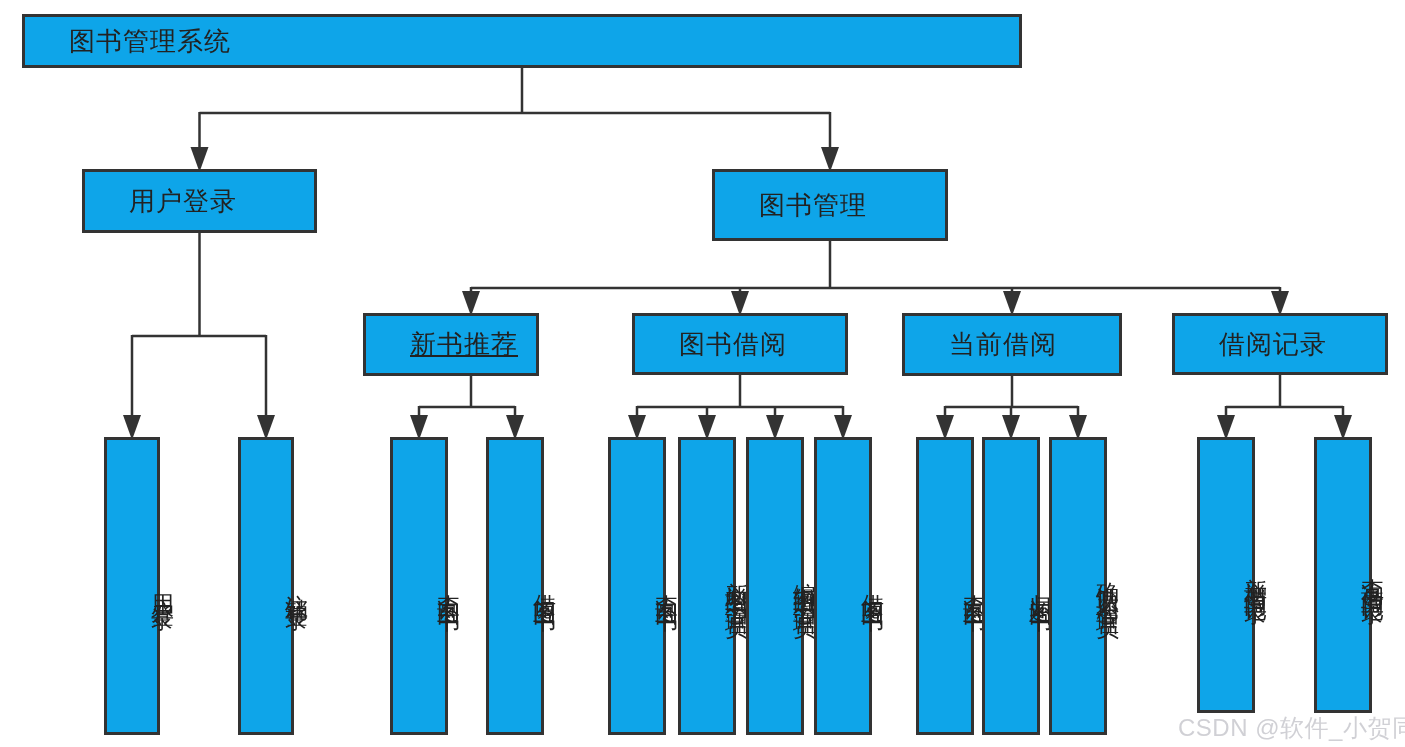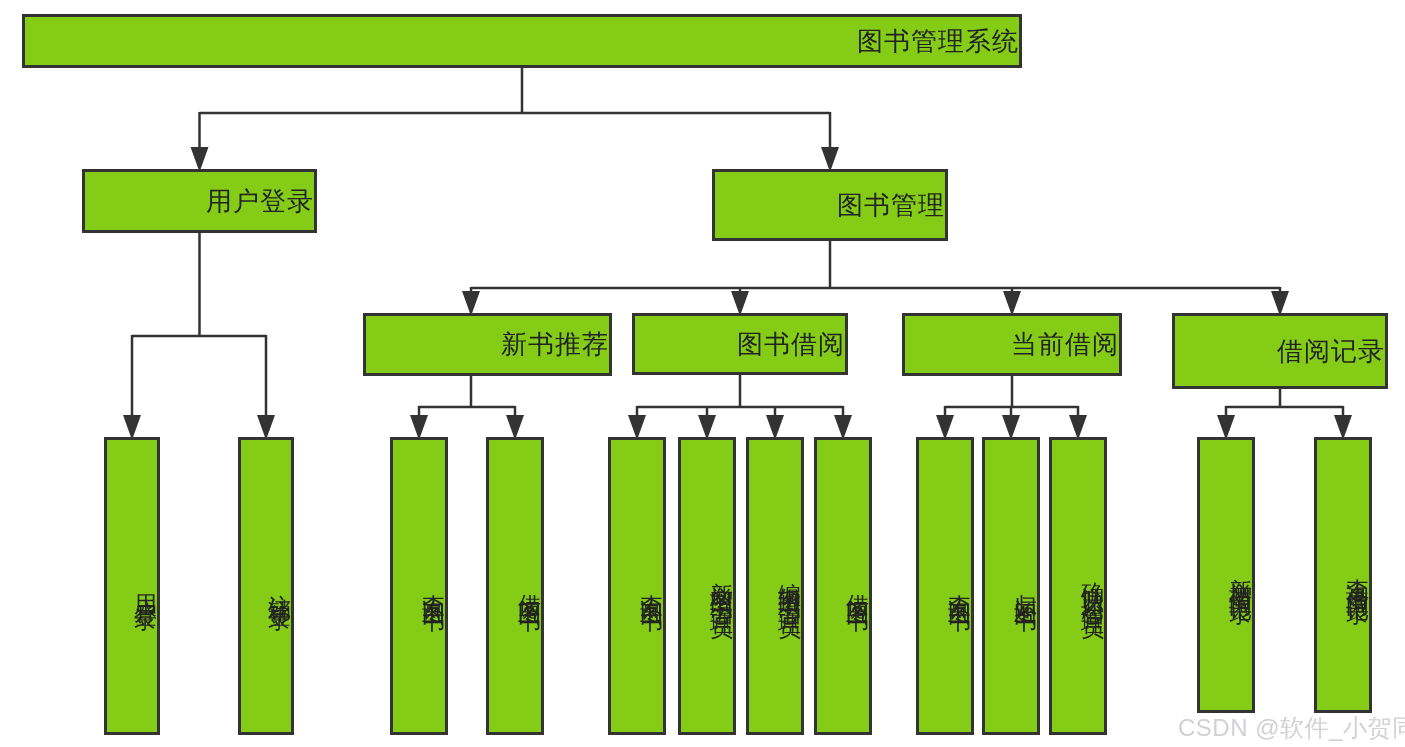--- a/index.html
+++ b/index.html
@@ -7,27 +7,28 @@
     position:relative;
     width:1405px;height:747px;
     background:#ffffff;
     font-family:"Liberation Sans","DejaVu Sans",sans-serif;
     overflow:hidden;
   }
   #wires{position:absolute;left:0;top:0;width:100%;height:100%;}
   .node{
     position:absolute;
     box-sizing:border-box;
-    background:#84cc16;
+    background:#0ea5e9;
     border:3px solid #333333;
     display:flex;
     align-items:center;
-    justify-content:flex-end;
+    justify-content:flex-start;
     color:#222222;
     z-index:2;
+    padding-left:44px;
   }
   .node.horizontal span{
     font-size:26px;
     letter-spacing:1px;
     white-space:nowrap;
   }
   .node.vertical span{
     writing-mode:vertical-rl;
     text-orientation:upright;
     font-size:23px;
@@ -113,30 +114,30 @@
     </div>
     <div class="node horizontal" style="left: 712px; top: 169px; width: 236px; height: 72px; border-color: rgb(51, 51, 51); color: rgb(34, 34, 34);">
       <span>图书管理</span>
     </div>
     <div class="node vertical" style="left: 104px; top: 437px; width: 56px; height: 298px; border-color: rgb(51, 51, 51); color: rgb(34, 34, 34);">
       <span>用户登录</span>
     </div>
     <div class="node vertical" style="left: 238px; top: 437px; width: 56px; height: 298px; border-color: rgb(51, 51, 51); color: rgb(34, 34, 34);">
       <span>注销登录</span>
     </div>
-    <div class="node horizontal" style="left: 363px; top: 313px; width: 249px; height: 63px; border-color: rgb(51, 51, 51); color: rgb(34, 34, 34);">
+    <div class="node horizontal" style="left: 363px; top: 313px; width: 176px; height: 63px; border-color: rgb(51, 51, 51); color: rgb(34, 34, 34); text-decoration: underline;">
       <span>新书推荐</span>
     </div>
     <div class="node horizontal" style="left: 632px; top: 313px; width: 216px; height: 62px; border-color: rgb(51, 51, 51); color: rgb(34, 34, 34);">
       <span>图书借阅</span>
     </div>
     <div class="node horizontal" style="left: 902px; top: 313px; width: 220px; height: 63px; border-color: rgb(51, 51, 51); color: rgb(34, 34, 34);">
       <span>当前借阅</span>
     </div>
-    <div class="node horizontal" style="left: 1172px; top: 313px; width: 216px; height: 76px; border-color: rgb(51, 51, 51); color: rgb(34, 34, 34);">
+    <div class="node horizontal" style="left: 1172px; top: 313px; width: 216px; height: 62px; border-color: rgb(51, 51, 51); color: rgb(34, 34, 34);">
       <span>借阅记录</span>
     </div>
     <div class="node vertical" style="left: 390px; top: 437px; width: 58px; height: 298px; border-color: rgb(51, 51, 51); color: rgb(34, 34, 34);">
       <span>查询图书</span>
     </div>
     <div class="node vertical" style="left: 486px; top: 437px; width: 58px; height: 298px; border-color: rgb(51, 51, 51); color: rgb(34, 34, 34);">
       <span>借阅图书</span>
     </div>
     <div class="node vertical" style="left: 608px; top: 437px; width: 58px; height: 298px; border-color: rgb(51, 51, 51); color: rgb(34, 34, 34);">
       <span>查询图书</span>

